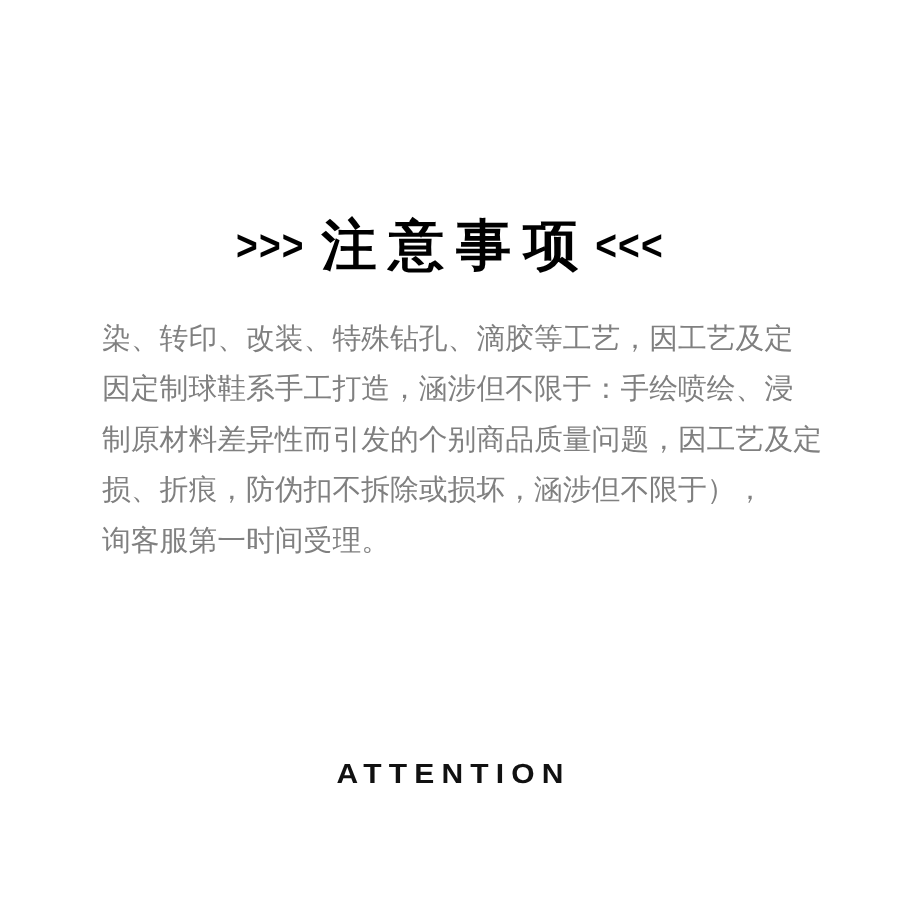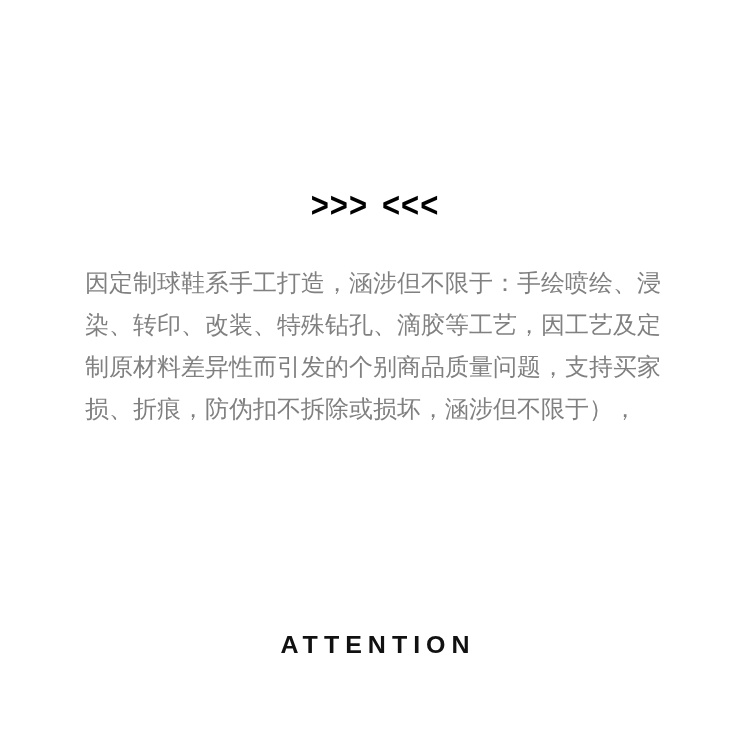--- a/index.html
+++ b/index.html
@@ -78,25 +78,27 @@
     transform: scaleY(0.92);
   }
 </style>
 </head>
 <body>
 
 <div class="page">
 
   <div class="title-row">
     <span class="title-arrows">&gt;&gt;&gt;</span>
+    <span class="title-text">注意事项</span>
     <span class="title-arrows">&lt;&lt;&lt;</span>
   </div>
 
   <div class="notice">
+    <div class="notice-line">染、转印、改装、特殊钻孔、滴胶等工艺，因工艺及定</div>
     <div class="notice-line">因定制球鞋系手工打造，涵涉但不限于：手绘喷绘、浸</div>
-    <div class="notice-line">染、转印、改装、特殊钻孔、滴胶等工艺，因工艺及定</div>
-    <div class="notice-line">制原材料差异性而引发的个别商品质量问题，支持买家</div>
+    <div class="notice-line">制原材料差异性而引发的个别商品质量问题，因工艺及定</div>
     <div class="notice-line">损、折痕，防伪扣不拆除或损坏，涵涉但不限于），</div>
+    <div class="notice-line">询客服第一时间受理。</div>
   </div>
 
   <div class="footer">ATTENTION</div>
 
 </div>
 
 </body></html>

